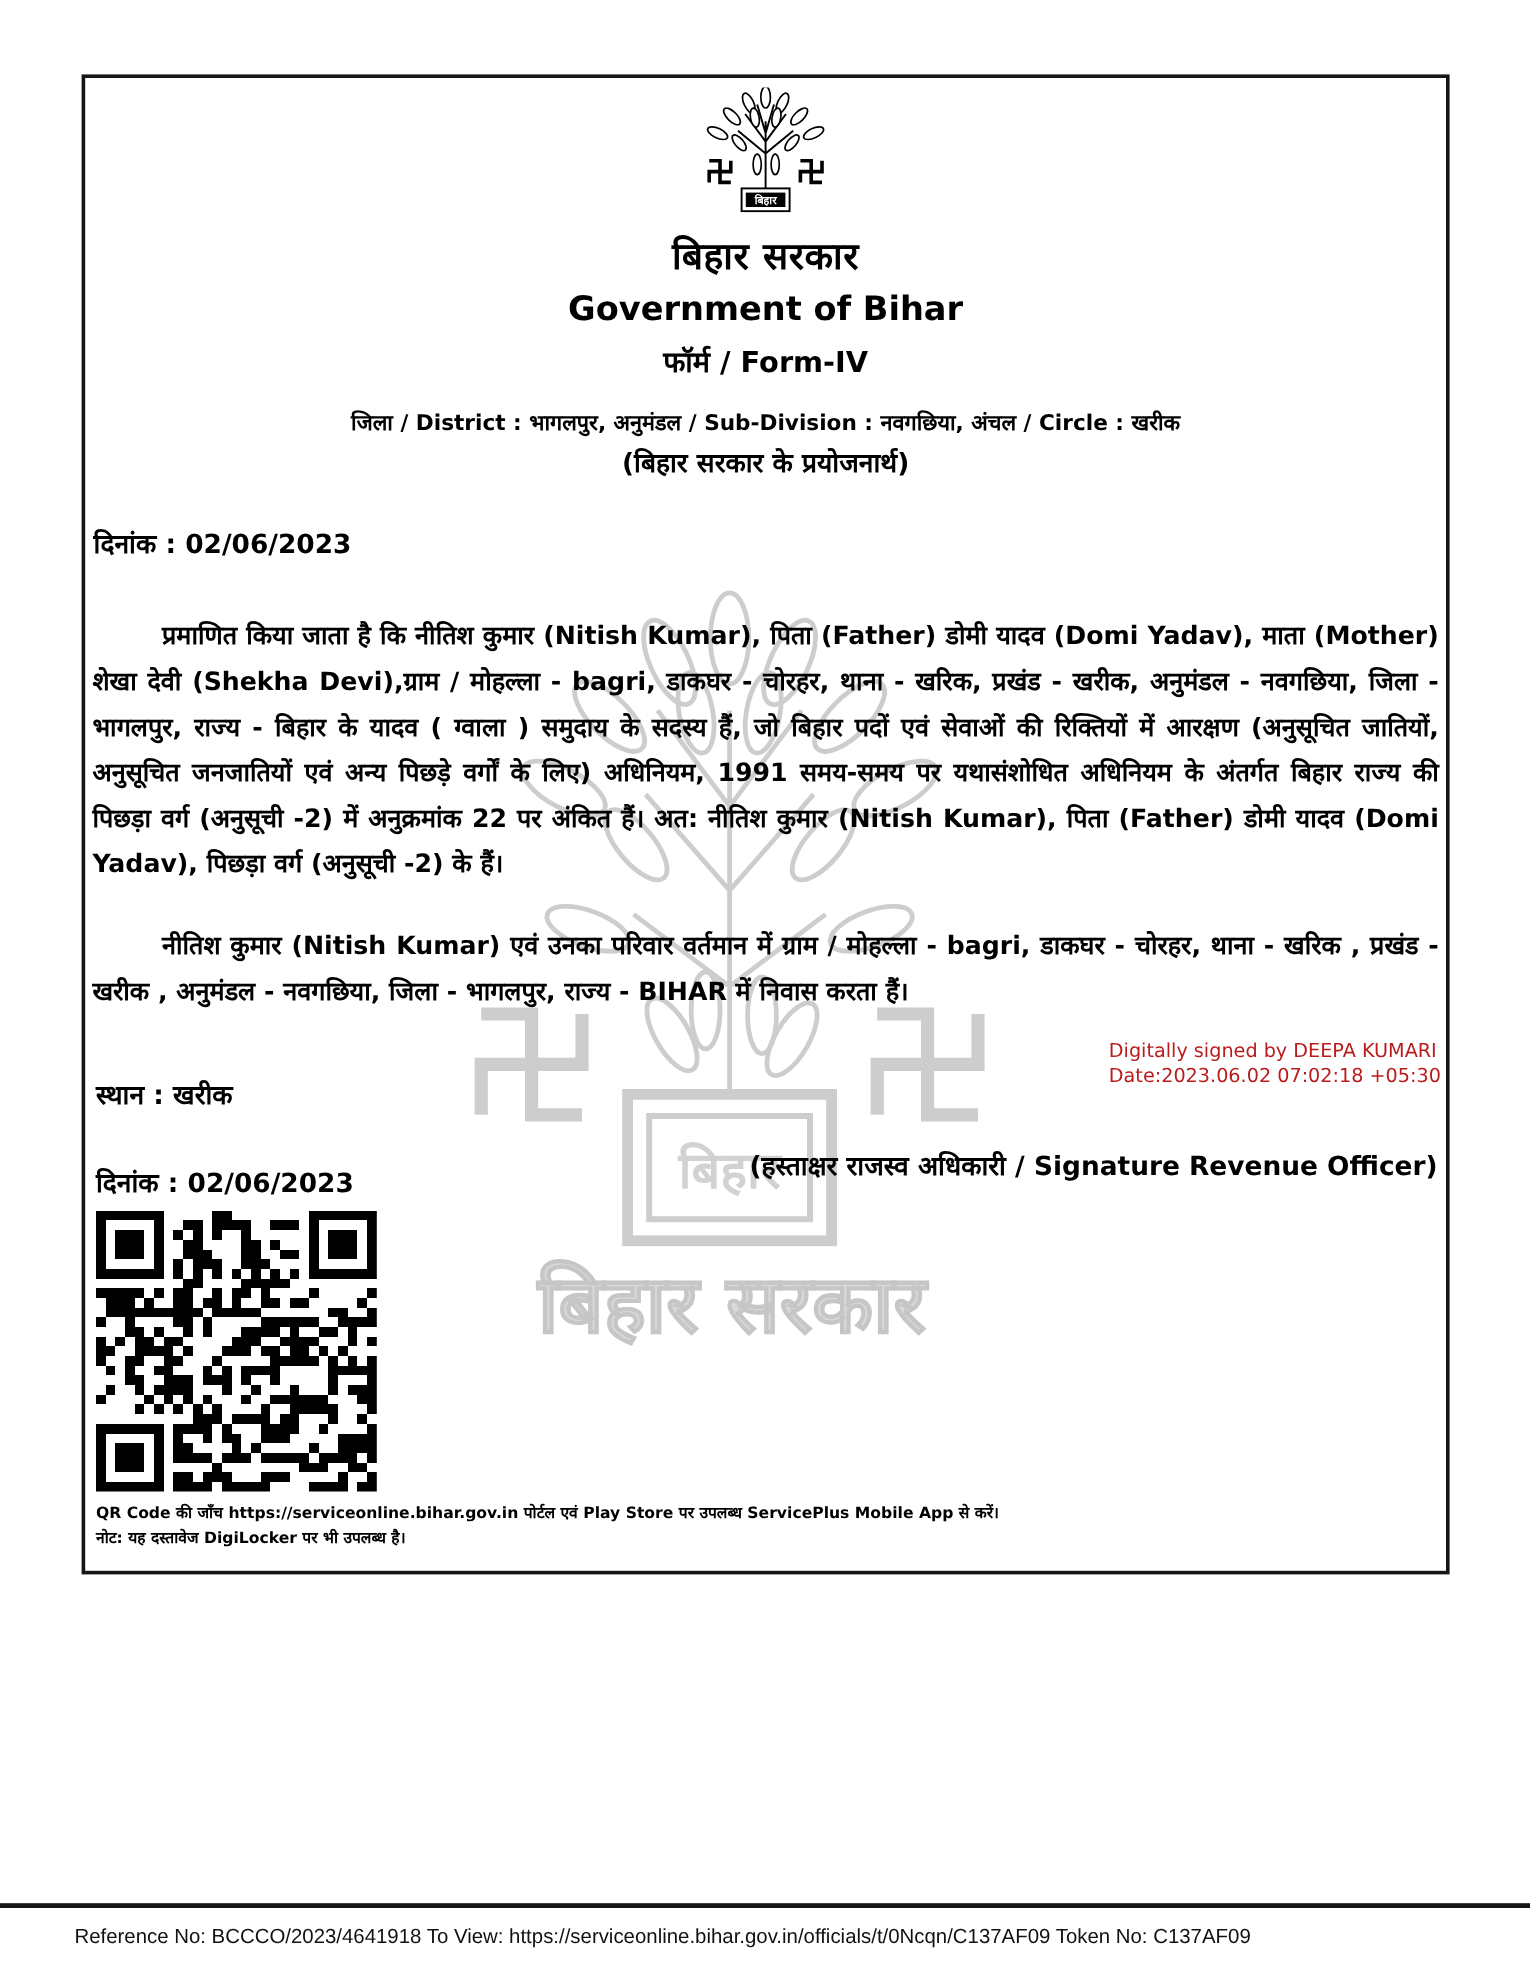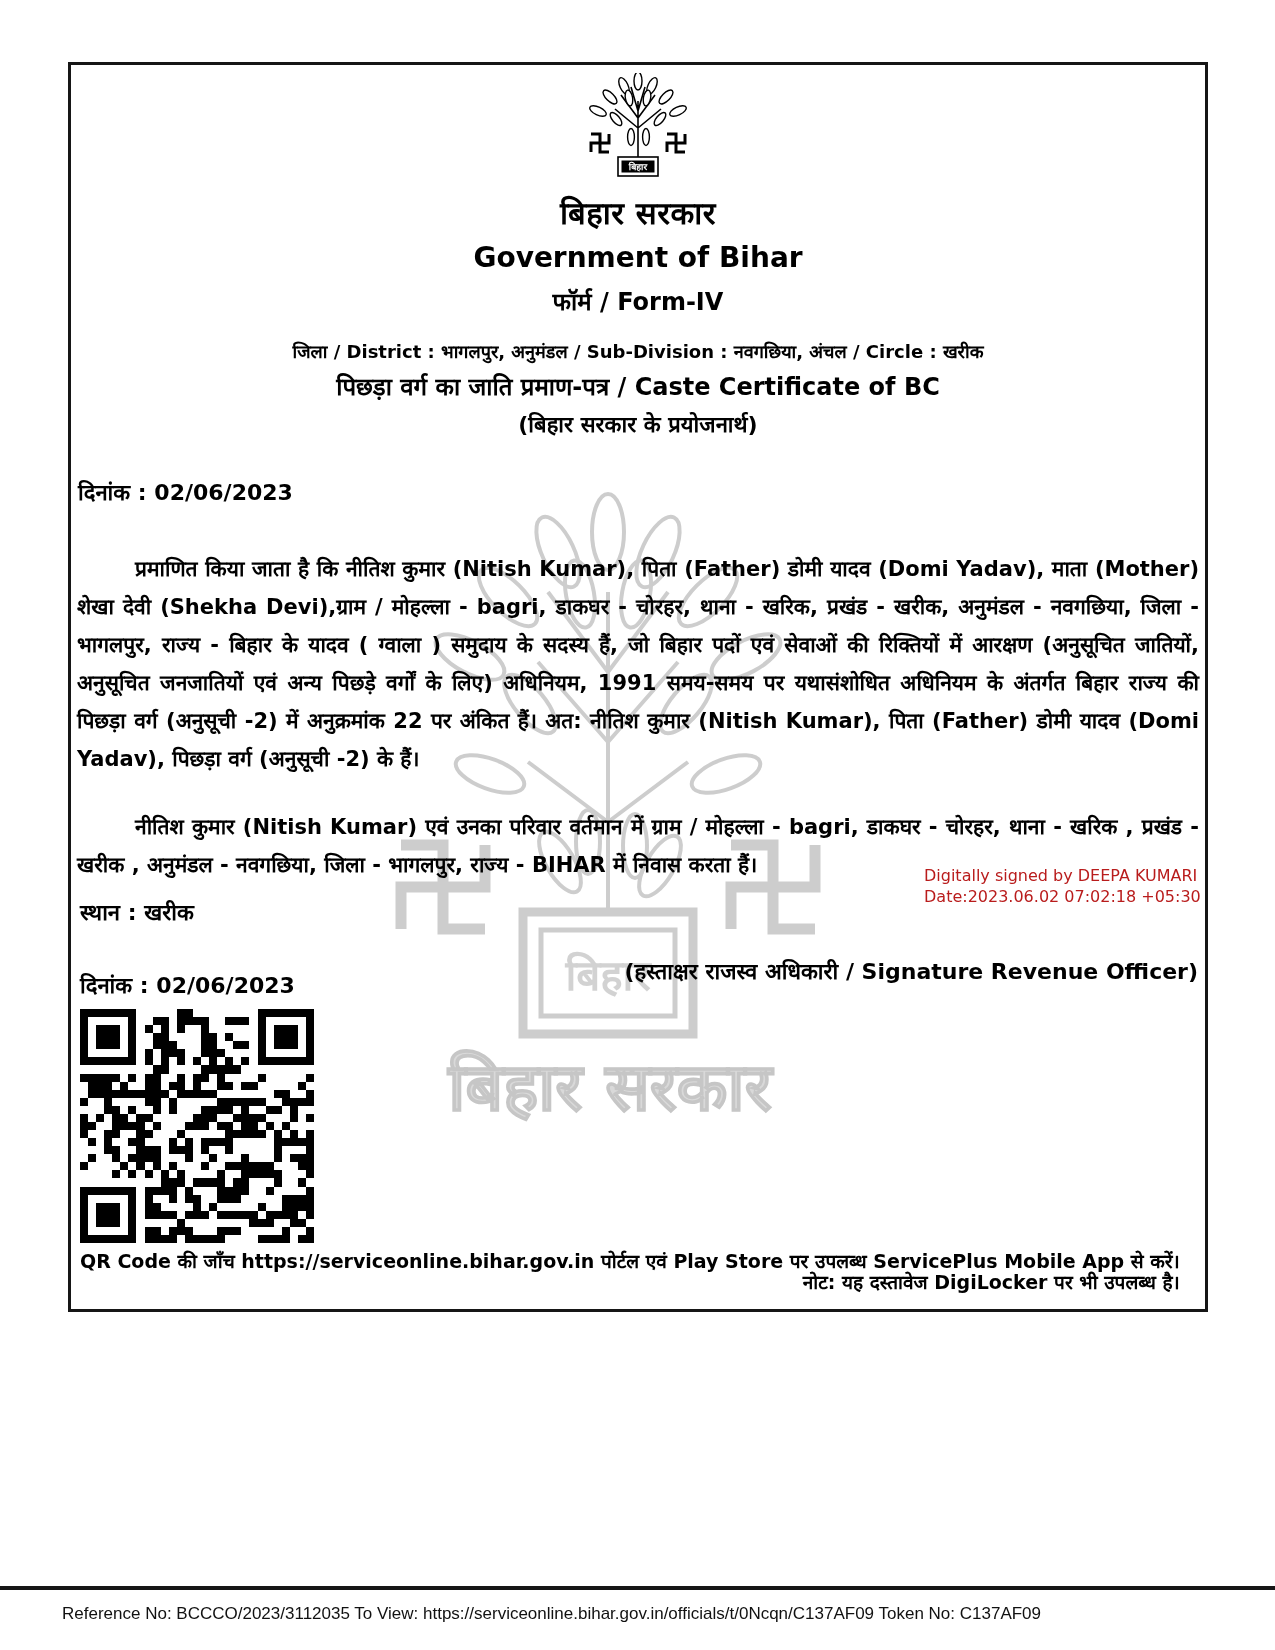--- a/index.html
+++ b/index.html
@@ -36,21 +36,21 @@
   .digsig{
     position:absolute; left:853px; top:800px; font-size:16px; line-height:21px;
     color:#b91c1c; font-weight:normal;
   }
   .place-line{position:absolute; left:9px; top:831px; font-size:22px;}
   .date-line {position:absolute; left:9px; top:904px; font-size:22px;}
   .label-n{font-weight:bold;}
   .officer-caption{position:absolute; right:7px; top:890px; font-size:22px; font-weight:bold;}
   .qr{position:absolute; left:9px; top:944px; width:234px; height:234px;}
   .qr svg{width:234px; height:234px; display:block;}
-  .notes{position:absolute; left:9px; top:1186px; font-size:19px; font-weight:bold; line-height:21px;text-align:right;}
+  .notes{position:absolute; left:9px; top:1186px; font-size:13px; font-weight:bold; line-height:21px;}
   
   .footer-rule{position:absolute; left:0; top:1586px; width:1275px; height:0; border-top:4px solid #161616;}
   .footer-text{
     position:absolute; left:62px; top:1604px; font-size:17px; color:#111;
     font-family:"Liberation Sans", sans-serif;
   }
 </style>
 </head>
 <body>
 
@@ -130,21 +130,20 @@
           <rect x="63.5" y="87.5" width="33" height="12" fill="#000"></rect>
           <text x="80" y="97" text-anchor="middle" font-size="9" fill="#fff" font-weight="bold">बिहार</text>
         </g>
       </svg>
     </div>
 
     <div class="center t-hindi">बिहार सरकार</div>
     <div class="center t-english">Government of Bihar</div>
     <div class="center t-form">फॉर्म / Form-IV</div>
     <div class="center t-district">जिला / District : भागलपुर, अनुमंडल / Sub-Division : नवगछिया, अंचल / Circle : खरीक</div>
-    <div class="center t-caste">पिछड़ा वर्ग का जाति प्रमाण-पत्र / Caste Certificate of BC</div>
     <div class="center t-purpose">(बिहार सरकार के प्रयोजनार्थ)</div>
 
     <div class="meta-row">
       <div>
         <span>दिनांक :</span>
         <span>02/06/2023</span>
       </div>
     </div>
 
     <div class="para para-1">प्रमाणित किया जाता है कि नीतिश कुमार (Nitish Kumar), पिता (Father) डोमी यादव (Domi Yadav), माता (Mother) शेखा देवी (Shekha Devi),ग्राम / मोहल्ला - bagri, डाकघर - चोरहर, थाना - खरिक, प्रखंड - खरीक, अनुमंडल - नवगछिया, जिला - भागलपुर, राज्य - बिहार के यादव ( ग्वाला ) समुदाय के सदस्य हैं, जो बिहार पदों एवं सेवाओं की रिक्तियों में आरक्षण (अनुसूचित जातियों, अनुसूचित जनजातियों एवं अन्य पिछड़े वर्गों के लिए) अधिनियम, 1991 समय-समय पर यथासंशोधित अधिनियम के अंतर्गत बिहार राज्य की पिछड़ा वर्ग (अनुसूची -2) में अनुक्रमांक 22 पर अंकित हैं। अत: नीतिश कुमार (Nitish Kumar), पिता (Father) डोमी यादव (Domi Yadav), पिछड़ा वर्ग (अनुसूची -2) के हैं।</div>
@@ -593,14 +592,14 @@
         </svg>
     </div>
 
     <div class="notes">
       <div>QR Code की जाँच https://serviceonline.bihar.gov.in पोर्टल एवं Play Store पर उपलब्ध ServicePlus Mobile App से करें।</div>
       <div>नोट: यह दस्तावेज DigiLocker पर भी उपलब्ध है।</div>
     </div>
   </div>
 
   <div class="footer-rule"></div>
-  <div class="footer-text">Reference No: BCCCO/2023/3112035 To View: https://serviceonline.bihar.gov.in/officials/t/0Ncqn/C137AF09 Token No: C137AF09</div>
+  <div class="footer-text">Reference No: BCCCO/2023/4641918 To View: https://serviceonline.bihar.gov.in/officials/t/0Ncqn/C137AF09 Token No: C137AF09</div>
 </div>
 
 </body></html>

